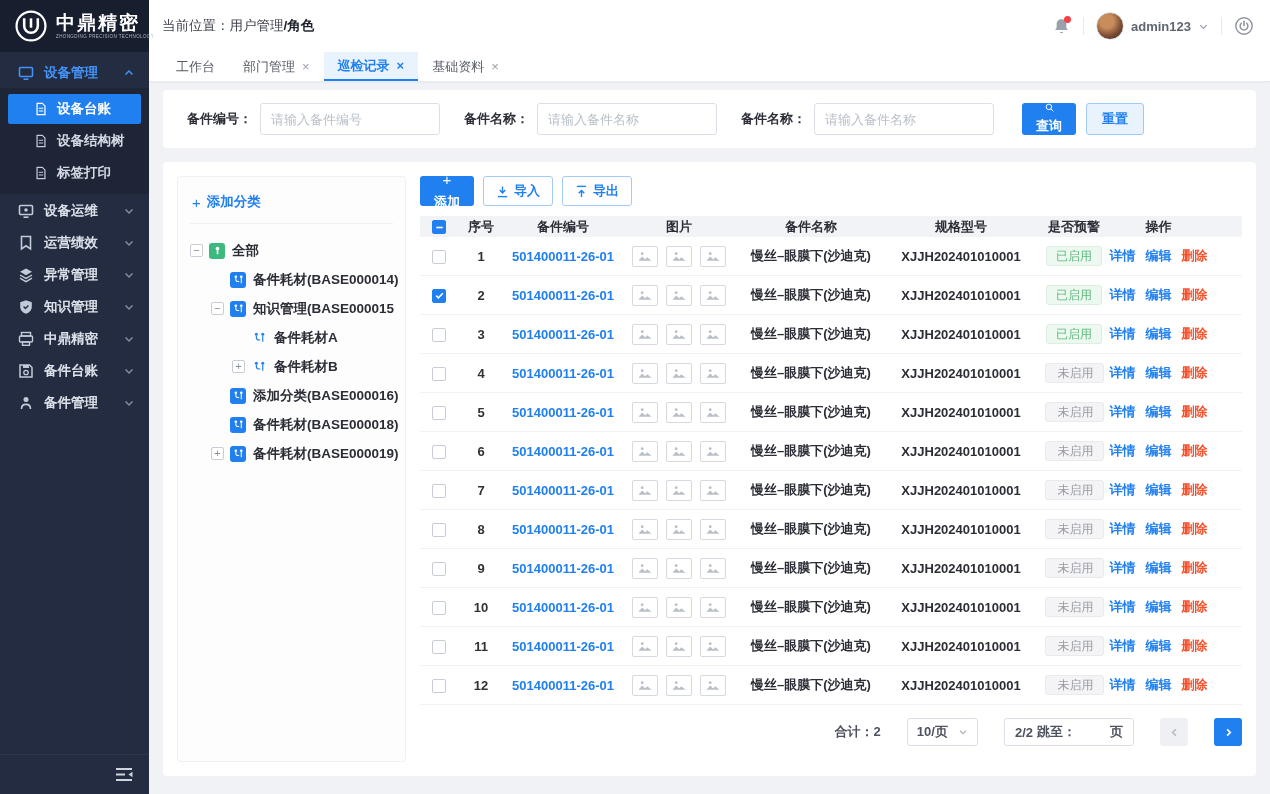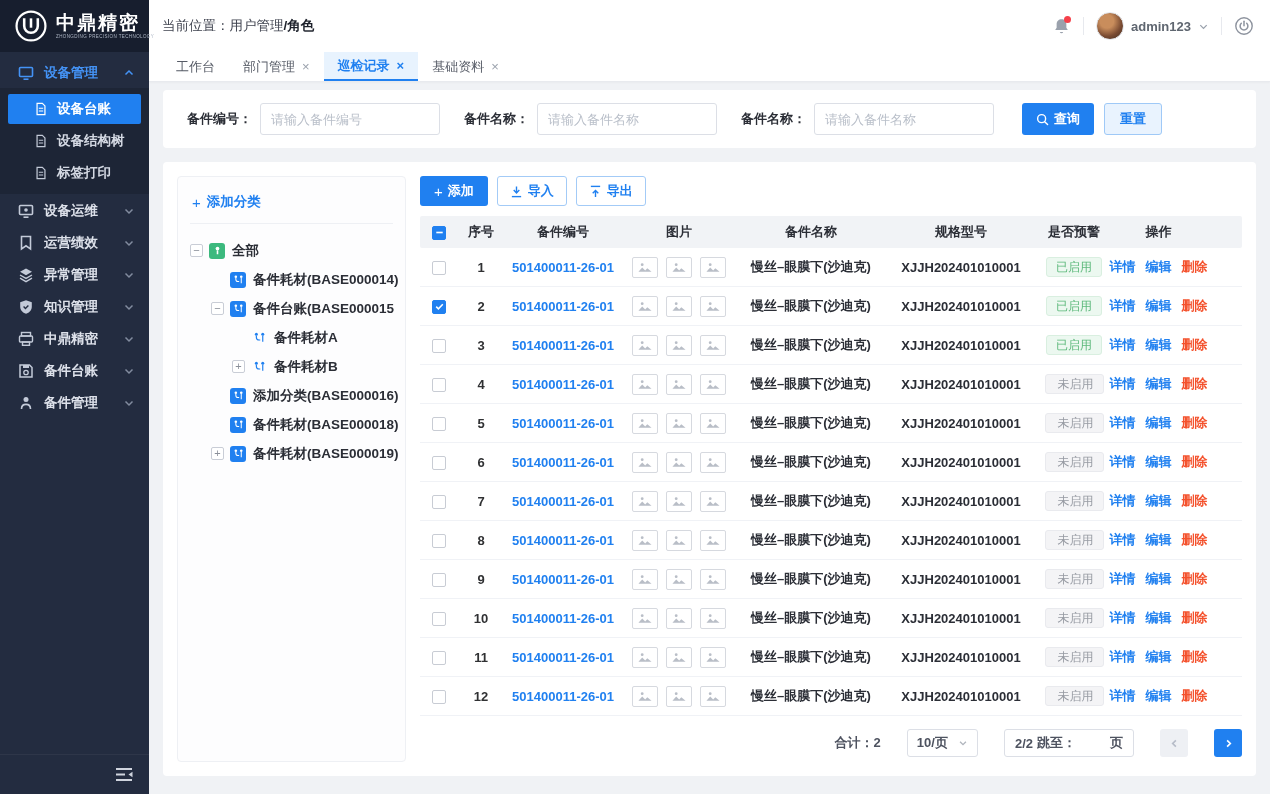--- a/index.html
+++ b/index.html
@@ -58,21 +58,21 @@
   
   .content { flex:1; padding:8px 14px 18px; overflow:hidden; }
   .card { background:#fff; border-radius:4px; }
   .search-card { height:58px; display:flex; align-items:center; padding:0 24px; margin-bottom:14px; gap:24px; }
   .sfield { display:flex; align-items:center; }
   .slabel { font-weight:700; color:#2b2e36; margin-right:8px; white-space:nowrap; }
   .sfield input { width:180px; height:32px; border:1px solid #dcdfe6; border-radius:3px; padding:0 10px; font-size:13px; color:#303133; font-family:inherit; outline:none; }
   .sfield input::placeholder { color:#b9bfc9; }
   .btn { height:32px; border:none; border-radius:3px; font-size:13px; font-weight:700; font-family:inherit; display:inline-flex; align-items:center; justify-content:center; gap:5px; cursor:pointer; }
   .btn svg { width:13px; height:13px; }
-  .btn-primary { background:#2080f0; color:#fff; padding:0 14px; }
+  .btn-primary { background:#2080f0; color:#fff; padding:0 14px;flex-direction:column; }
   .btn-plain { background:#e9f3fe; color:#2080f0; border:1px solid #9fc9f7; padding:0 15px; }
 
   .main-card { height:614px; display:flex; padding:14px; gap:14px; }
   
   .tree-panel { width:229px; flex:none; border:1px solid #eef0f4; border-radius:4px; background:#fdfdfe; padding:12px 12px; overflow:hidden; }
   .tree-add { color:#2080f0; font-weight:700; font-size:13.5px; display:flex; align-items:center; gap:6px; padding:4px 2px 12px; border-bottom:1px solid #eef0f4; cursor:pointer; }
   .tree-add .plus { font-size:15px; font-weight:400; line-height:1; }
   .tree-body { padding-top:12px; }
   .tnode { height:29px; display:flex; align-items:center; cursor:pointer; }
   .ttoggle { width:13px; height:13px; flex:none; border:1px solid #c9cdd6; border-radius:2px; color:#8a8f99; font-size:11px; line-height:11px; text-align:center; background:#fff; margin-right:6px; cursor:pointer; }
@@ -83,21 +83,21 @@
   .tic svg { width:11px; height:11px; }
   .tic-outline svg { width:13px; height:13px; }
   .tlabel { font-size:13.5px; font-weight:700; color:#2b2e36; white-space:nowrap; }
 
   
   .table-area { flex:1; overflow:hidden; }
   .toolbar { display:flex; gap:9px; margin-bottom:10px; }
   .btn-sm { height:30px; }
   .btn-outline { background:#fff; color:#2080f0; border:1px solid #a3cbf7; padding:0 12px; }
   .thd, .trow { display:grid; grid-template-columns:38px 46px 118px 114px 150px 150px 76px 93px; align-items:center; }
-  .thd { height:32px; background:#f1f3f6; border-radius:2px; font-weight:700; color:#2b2e36; }
+  .thd { height:21px; background:#f1f3f6; border-radius:2px; font-weight:700; color:#2b2e36; }
   .trow { height:39px; border-bottom:1px solid #f0f2f6; }
   .cell-c { text-align:center; }
   .checkbox { width:14px; height:14px; border:1px solid #c8ccd4; border-radius:2px; background:#fff; display:inline-flex; align-items:center; justify-content:center; cursor:pointer; vertical-align:middle; }
   .checkbox svg { width:11px; height:11px; }
   .cb-on, .cb-ind { background:#2080f0; border-color:#2080f0; }
   .code-link { color:#2080f0; font-weight:700; cursor:pointer; }
   .imgcell { display:flex; gap:8px; justify-content:center; }
   .imgbox { width:26px; height:21px; border:1px solid #d6d9df; border-radius:2px; display:flex; align-items:center; justify-content:center; background:#fff; cursor:pointer; }
   .imgbox svg { width:18px; height:14px; }
   .tname, .tmodel { font-weight:700; color:#2b2e36; }
@@ -400,21 +400,21 @@
             </div>
             <div class="tnode" style="padding-left:21px">
     <span class="ttoggle">−</span>
               <span class="tic tic-solid">
                 <svg viewBox="0 0 12 12">
                   <circle cx="3.1" cy="2.9" r="1.4" fill="#fff"></circle>
                   <circle cx="9" cy="2.9" r="1.4" fill="#fff"></circle>
                   <path d="M3.1 4.3v1.4a2.6 2.6 0 0 0 2.6 2.6h1M9 4.3V10" fill="none" stroke="#fff" stroke-width="1.1"></path>
                 </svg>
               </span>
-              <span class="tlabel">备件台账(BASE000015</span>
+              <span class="tlabel">知识管理(BASE000015</span>
             </div>
             <div class="tnode" style="padding-left:42px">
     <span class="tspace"></span>
               <span class="tic tic-outline">
                 <svg viewBox="0 0 12 12">
                   <circle cx="3.1" cy="2.9" r="1.4" fill="#2080f0"></circle>
                   <circle cx="9" cy="2.9" r="1.4" fill="#2080f0"></circle>
                   <path d="M3.1 4.3v1.4a2.6 2.6 0 0 0 2.6 2.6h1M9 4.3V10" fill="none" stroke="#2080f0" stroke-width="1.1"></path>
                 </svg>
               </span>

